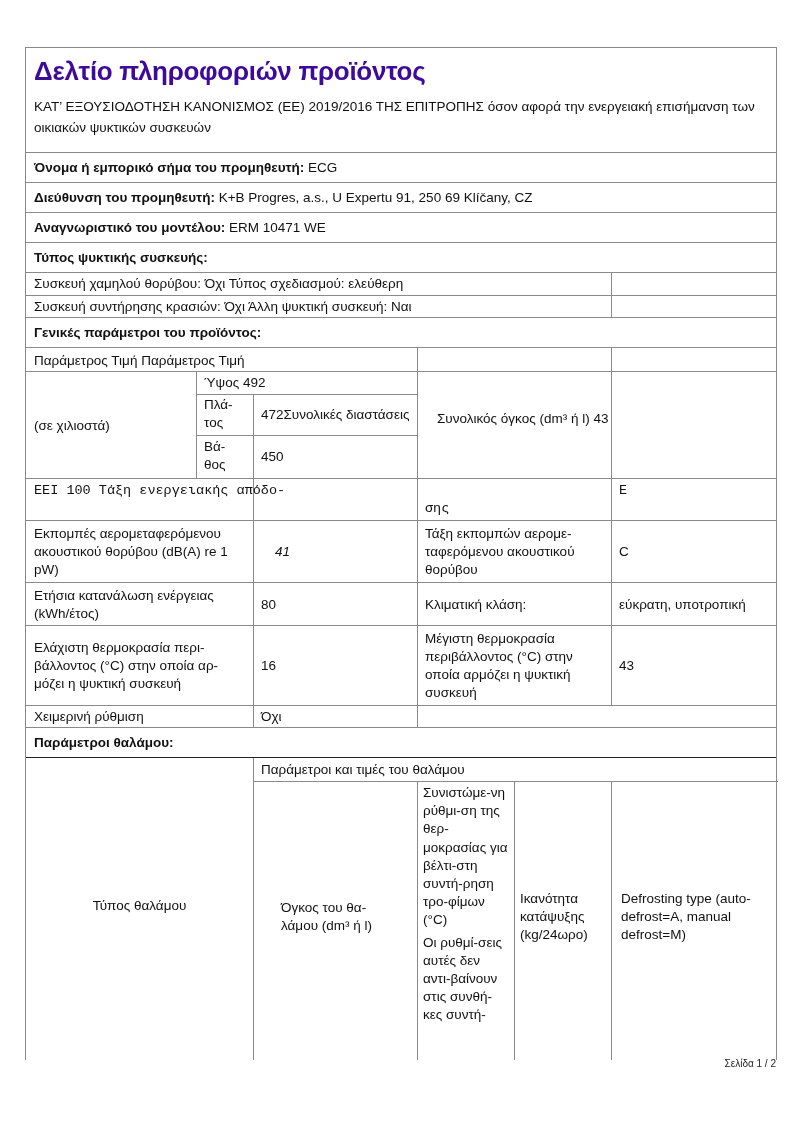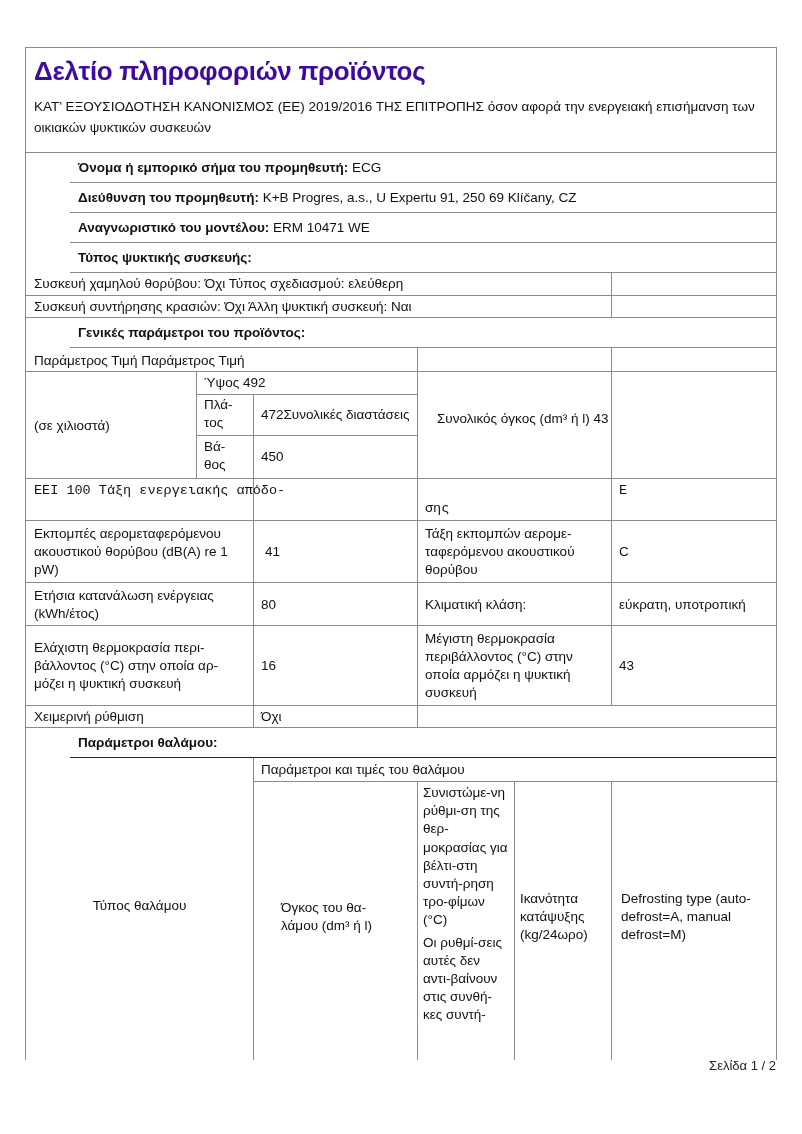--- a/index.html
+++ b/index.html
@@ -4,28 +4,28 @@
   <style>
     html, body { margin: 0; padding: 0; background: #ffffff; }
     body { width: 802px; height: 1134px; position: relative; overflow: hidden;
       font-family: "Liberation Sans", "DejaVu Sans", sans-serif; color: #111; font-size: 13.5px; }
     .page { position: absolute; left: 25px; top: 47px; width: 752px; }
     .box { border: 1px solid #8a8a8a; border-bottom: none; box-sizing: border-box; }
     .row { border-bottom: 1px solid #8a8a8a; box-sizing: border-box; position: relative; }
     .title-row { padding: 4px 8px 6px 8px; }
     .title { font-size: 26px; font-weight: bold; color: #3d0a9c; line-height: 38px; margin: 0; letter-spacing: -0.3px; }
     .subtitle { font-size: 13.5px; line-height: 21px; margin-top: 6px; }
-    .hdr { padding: 6px 8px; height: 30px; line-height: 18px; margin-left: 44px; }
+    .hdr { padding: 6px 8px; height: 30px; line-height: 18px; }
     .b { font-weight: bold; }
     .abs { position: absolute; }
     .vline { position: absolute; top: 0; bottom: 0; width: 0; border-left: 1px solid #8a8a8a; }
     .cell { position: absolute; box-sizing: border-box; padding: 0 8px; line-height: 18px; }
     .vc { display: flex; align-items: center; }
     .center { text-align: left; justify-content: center; }
-    .footer { position: absolute; right: 26px; top: 1058px; font-size: 13px; color: #222; }
+    .footer { position: absolute; right: 26px; top: 1058px; font-size: 10px; color: #222; }
   </style>
 </head>
 <body>
 
 <div class="page">
   <div class="box">
 
     <div class="row title-row" style="height:105px;">
       <h1 class="title">Δελτίο πληροφοριών προϊόντος</h1>
       <div class="subtitle">ΚΑΤ’ ΕΞΟΥΣΙΟΔΟΤΗΣΗ ΚΑΝΟΝΙΣΜΟΣ (ΕΕ) 2019/2016 ΤΗΣ ΕΠΙΤΡΟΠΗΣ όσον αφορά την ενεργειακή επισήμανση των οικιακών ψυκτικών συσκευών</div>
@@ -87,21 +87,21 @@
       <div class="cell" style="left:0;top:3px;white-space:nowrap;">EEI 100 Τάξη ενεργειακής απόδο-</div>
       <div class="cell" style="left:391px;top:21px;">σης</div>
       <div class="cell" style="left:585px;top:3px;">E</div>
     </div>
 
     <div class="row" style="height:62px;">
       <div class="vline" style="left:227px;"></div>
       <div class="vline" style="left:391px;"></div>
       <div class="vline" style="left:585px;"></div>
       <div class="cell vc" style="left:0;top:0;width:227px;height:62px;">Εκπομπές αερομεταφερόμενου ακουστικού θορύβου (dB(A) re 1 pW)</div>
-      <div class="cell vc" style="left:231px;top:0;width:164px;height:62px;">41</div>
+      <div class="cell vc" style="left:241px;top:0;width:164px;height:62px;font-style:italic;">41</div>
       <div class="cell vc" style="left:391px;top:0;width:194px;height:62px;">Τάξη εκπομπών αερομε-ταφερόμενου ακουστικού θορύβου</div>
       <div class="cell vc" style="left:585px;top:0;width:167px;height:62px;">C</div>
     </div>
 
     <div class="row" style="height:43px;">
       <div class="vline" style="left:227px;"></div>
       <div class="vline" style="left:391px;"></div>
       <div class="vline" style="left:585px;"></div>
       <div class="cell vc" style="left:0;top:0;width:227px;height:43px;">Ετήσια κατανάλωση ενέργειας (kWh/έτος)</div>
       <div class="cell vc" style="left:227px;top:0;width:164px;height:43px;">80</div>

